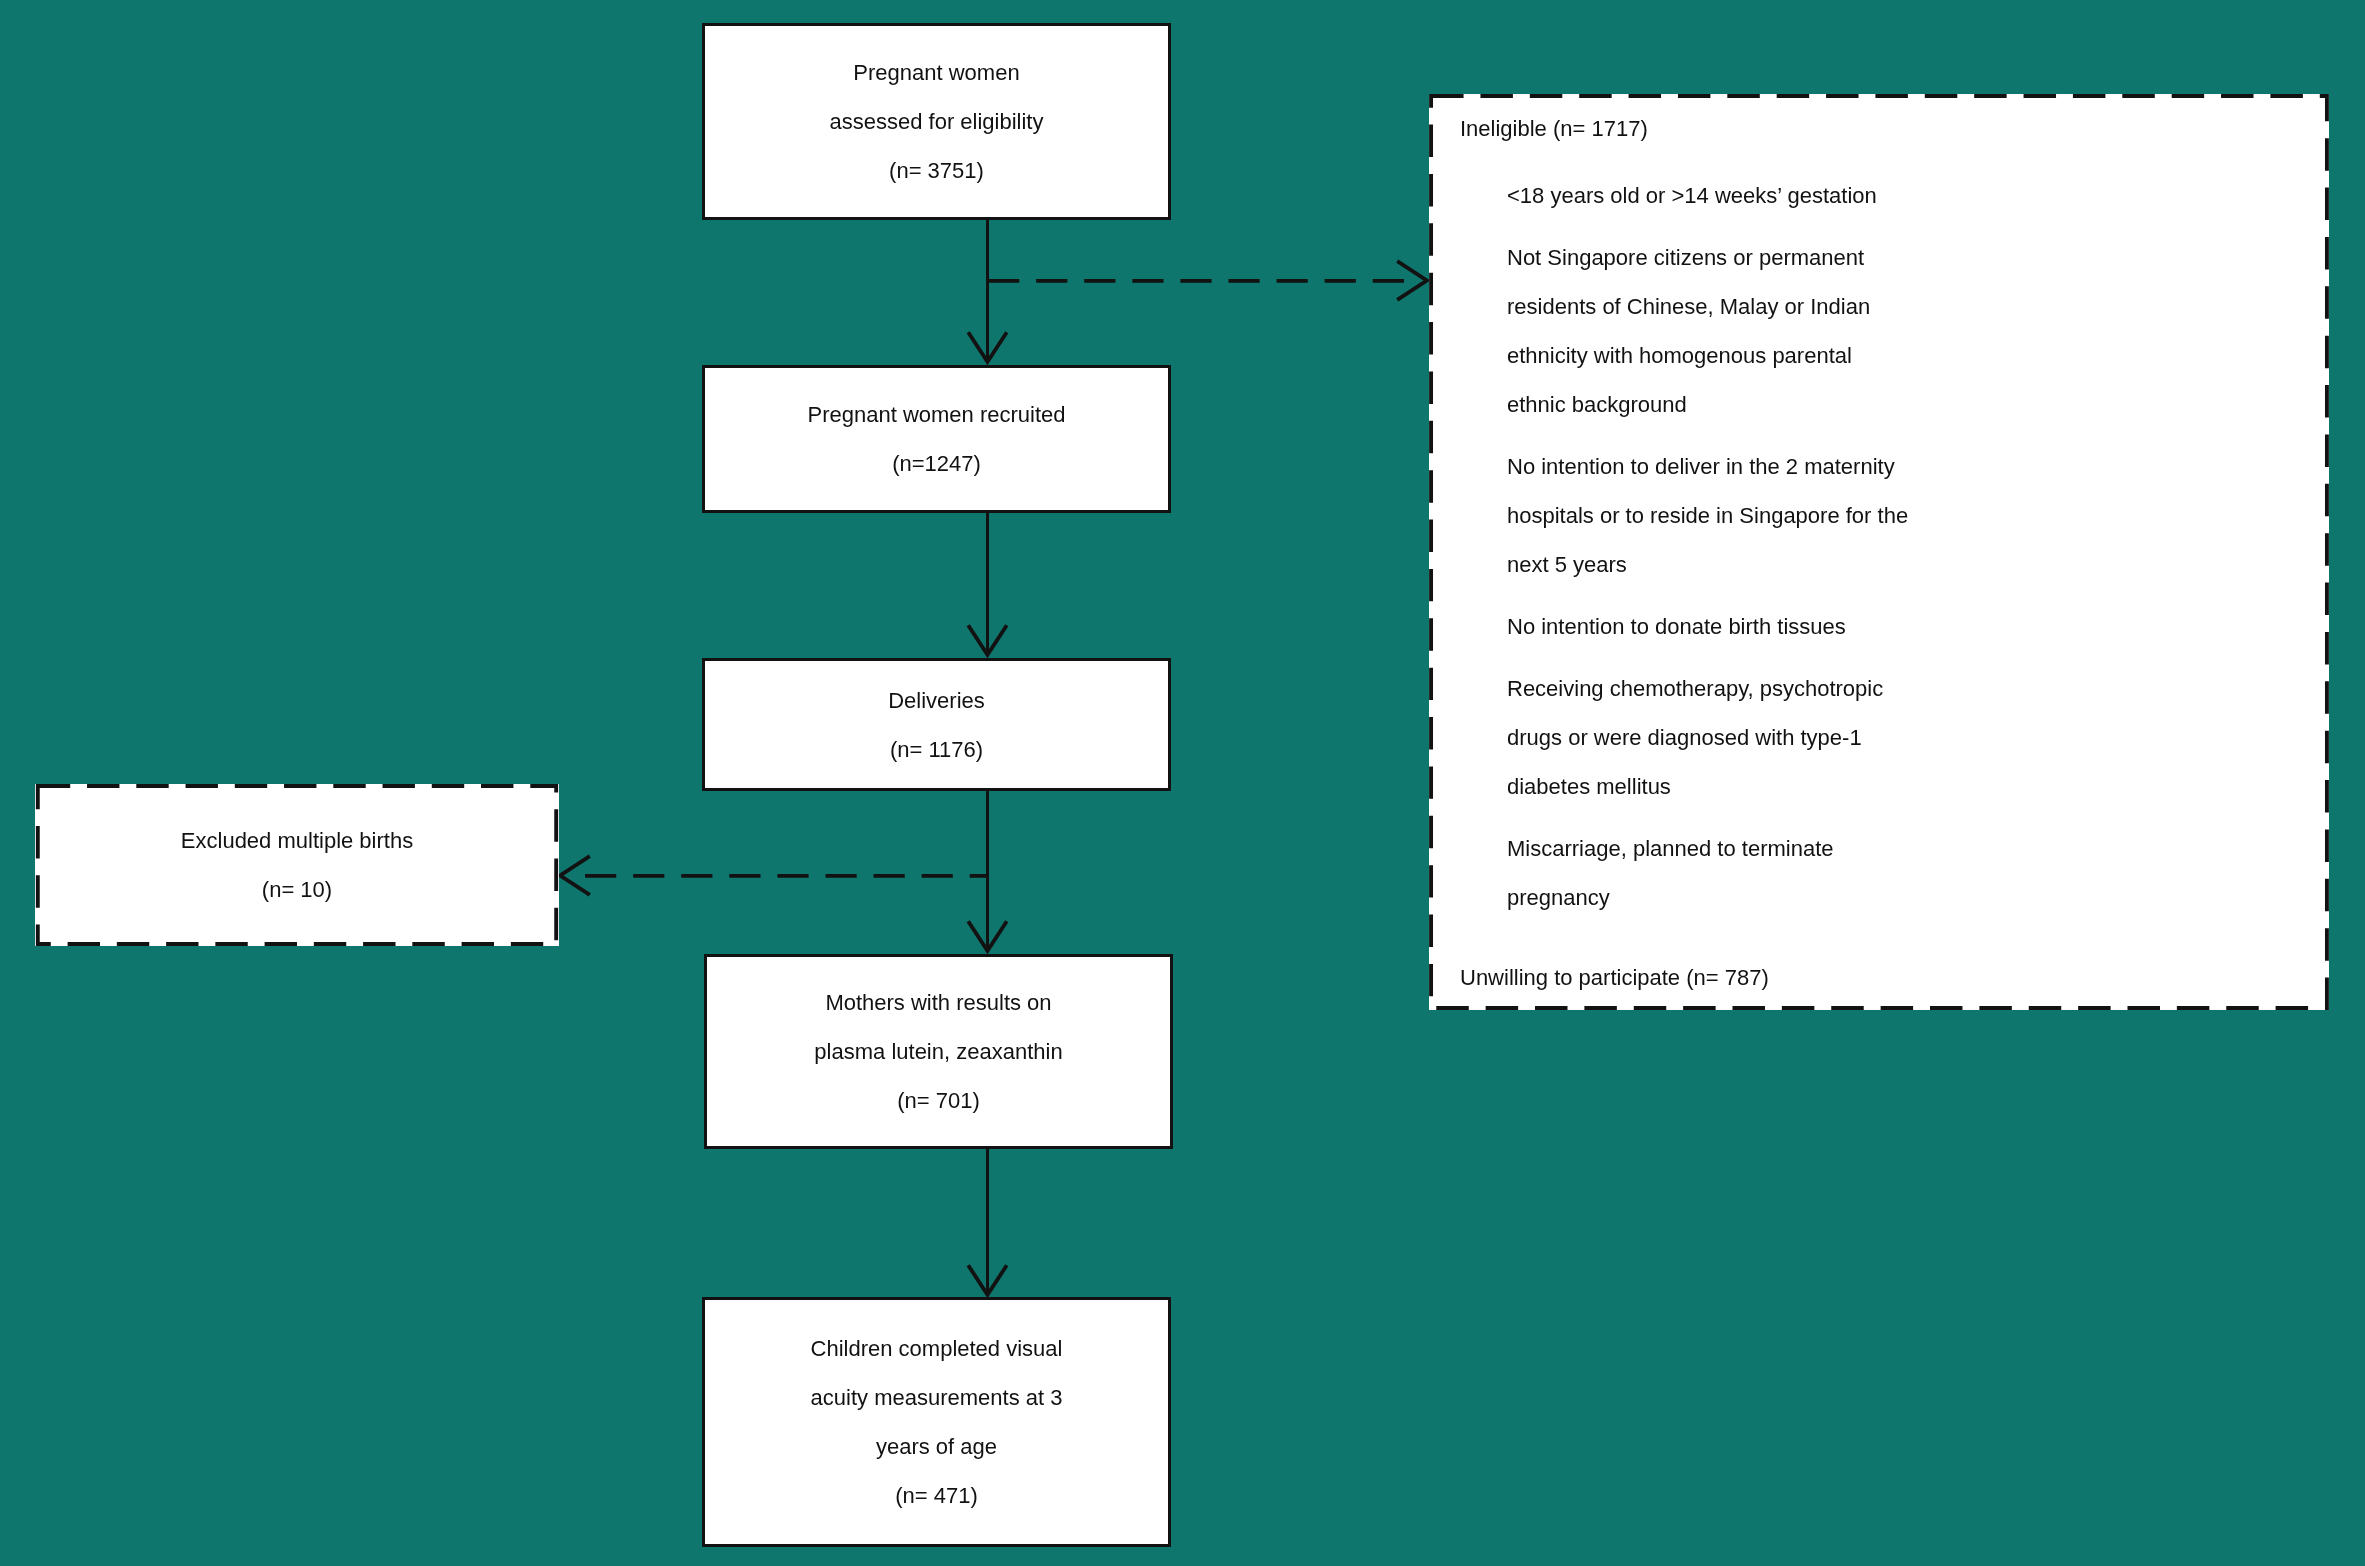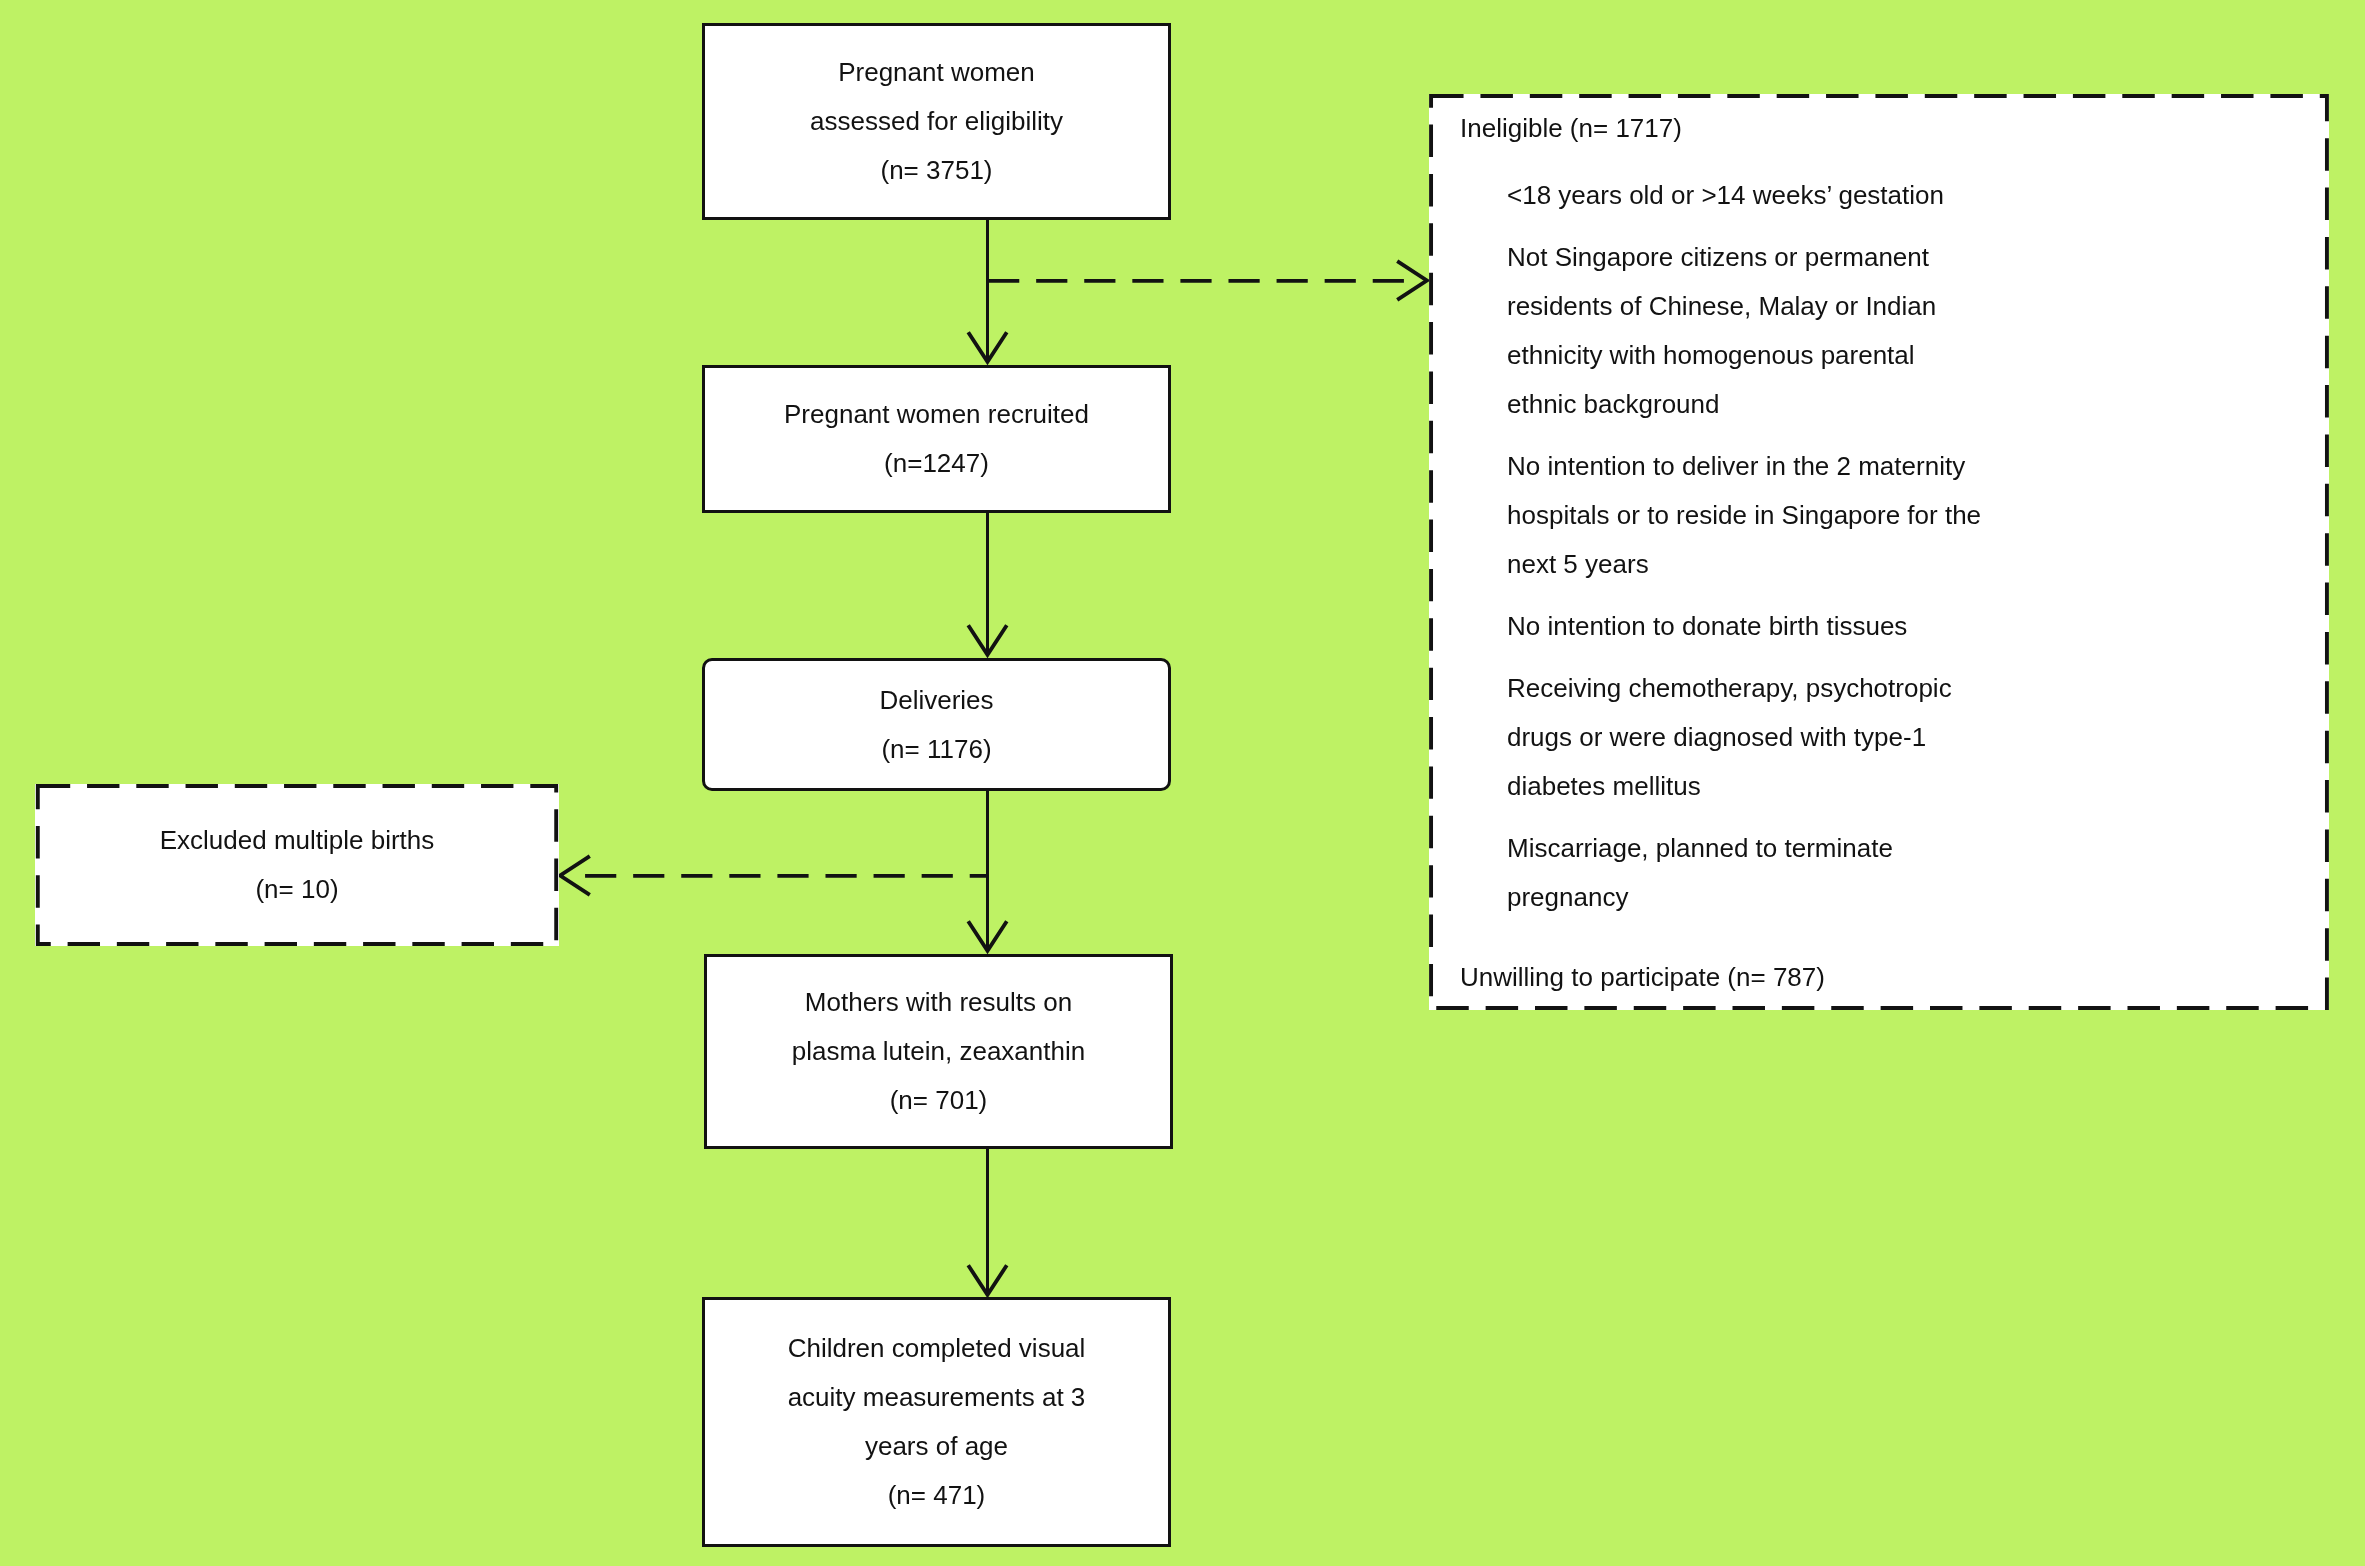--- a/index.html
+++ b/index.html
@@ -4,23 +4,23 @@
 <style>
   html, body {
     margin: 0;
     padding: 0;
     background: #ffffff;
   }
   #canvas {
     position: relative;
     width: 2366px;
     height: 1566px;
-    background: #bef264;
+    background: #0f766e;
     font-family: "Liberation Sans", "DejaVu Sans", sans-serif;
-    font-size: 26px;
+    font-size: 22px;
     color: #121212;
     overflow: hidden;
   }
   .flow-box {
     position: absolute;
     box-sizing: border-box;
     border: 3.9px solid #121212;
     background: #ffffff;
     display: flex;
     flex-direction: column;
@@ -106,21 +106,21 @@
     <div class="box-label">Pregnant women
 assessed for eligibility</div>
     <div class="box-count">(n= 3751)</div>
   </div>
 
   <div class="flow-box" style="left:702px; top:365px; width:469px; height:148px;">
     <div class="box-label">Pregnant women recruited</div>
     <div class="box-count">(n=1247)</div>
   </div>
 
-  <div class="flow-box" style="left:702px; top:658px; width:469px; height:133px;border-radius:10px;">
+  <div class="flow-box" style="left:702px; top:658px; width:469px; height:133px;">
     <div class="box-label">Deliveries</div>
     <div class="box-count">(n= 1176)</div>
   </div>
 
   <div class="flow-box" style="left:704px; top:954px; width:469px; height:195px;">
     <div class="box-label">Mothers with results on
 plasma lutein, zeaxanthin</div>
     <div class="box-count">(n= 701)</div>
   </div>
 

